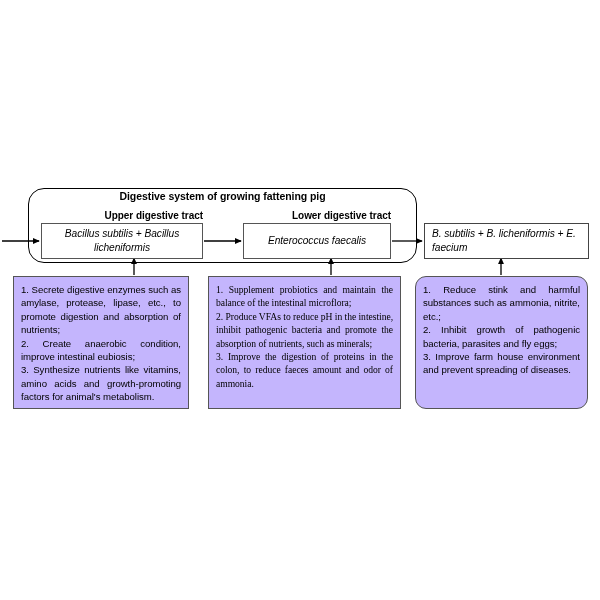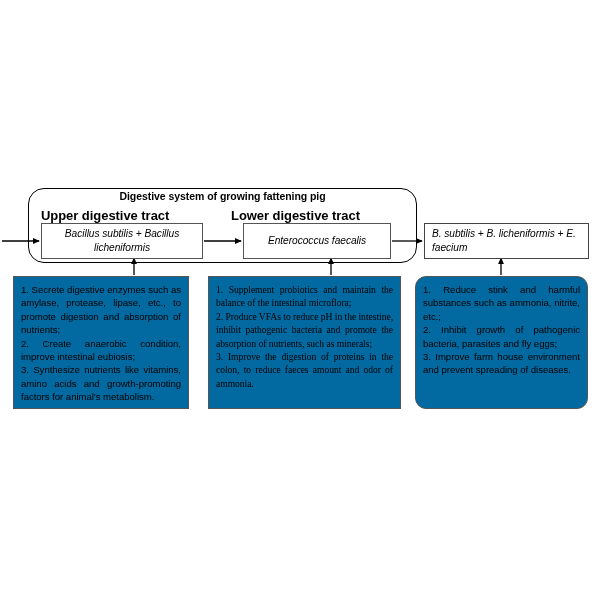--- a/index.html
+++ b/index.html
@@ -45,28 +45,28 @@
     text-align: center;
     font-size: 10.5px;
     font-weight: bold;
     line-height: 13px;
     letter-spacing: -0.05px;
   }
 
   
   .tract-caption {
     position: absolute;
-    font-size: 13px;
+    font-size: 10px;
     font-weight: bold;
-    text-align: left;
+    text-align: right;
     line-height: 13px;
     letter-spacing: -0.05px;
   }
   .tract-caption.upper { left: 41px;  top: 209px; width: 162px; }
-  .tract-caption.lower { left: 231px; top: 209px; width: 148px; }
+  .tract-caption.lower { left: 243px; top: 209px; width: 148px; }
   .tract-caption.rearing { left: 424px; top: 209px; width: 165px; }
 
   
   .organism-box {
     position: absolute;
     border: 1.3px solid #555;
     box-sizing: border-box;
     background: #fff;
     display: flex;
     align-items: center;
@@ -90,21 +90,21 @@
     text-align: left;
     padding-left: 7px;
     border-color: #444;
   }
 
   
   .detail-box {
     position: absolute;
     border: 1.2px solid #555;
     box-sizing: border-box;
-    background: #0369a1;
+    background: #c4b5fd;
     font-size: 9.6px;
     line-height: 13.4px;
     text-align: justify;
     text-justify: inter-word;
     padding: 6px 7px 5px 7px;
     letter-spacing: -0.04px;
     overflow: hidden;
     white-space: pre-line;
   }
   .detail-box.one   { left: 13px;  top: 276px; width: 176px; height: 133px; }

